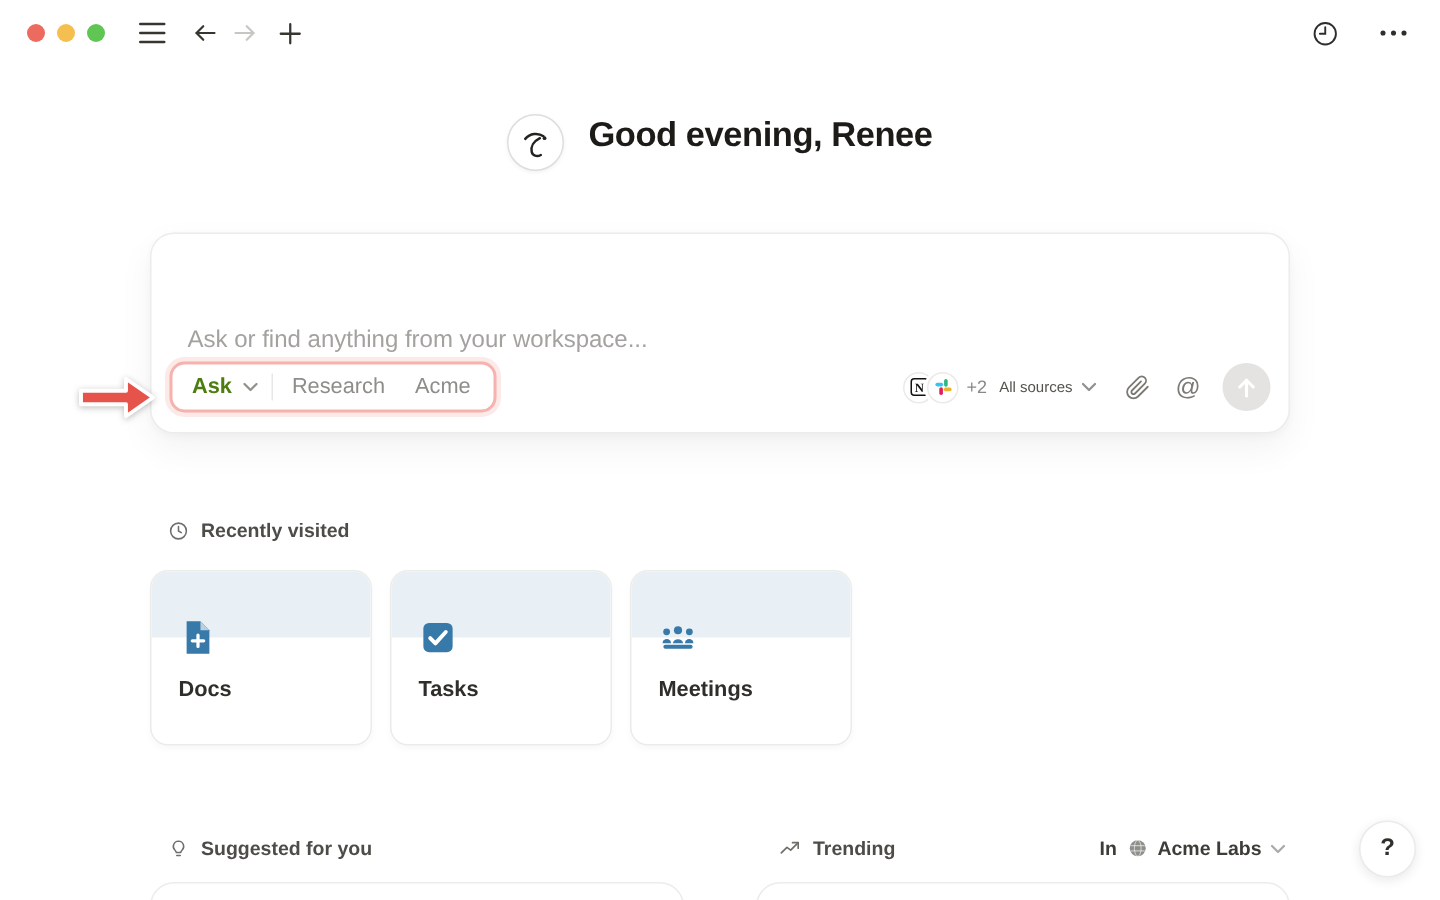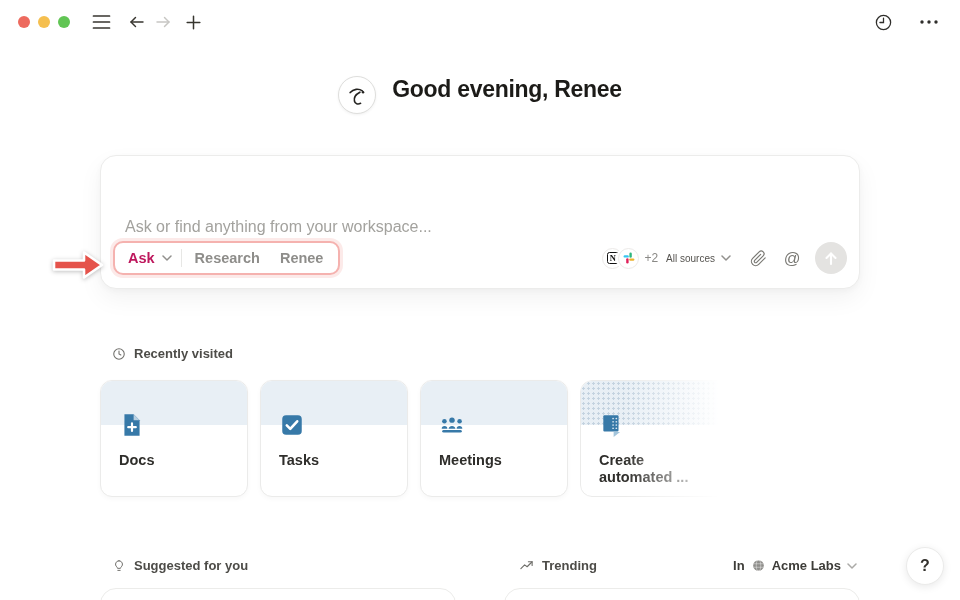--- a/index.html
+++ b/index.html
@@ -37,23 +37,23 @@
   }
   .search-input::placeholder { color:#a3a29e; opacity:1; }
   .search-toolbar { position:absolute; left:12px; right:12px; bottom:12px; height:36px; display:flex; align-items:center; justify-content:space-between; }
 
   .mode-switcher {
     display:flex; align-items:center; height:34px; background:#fff;
     border:2px solid rgba(232,85,78,.45); border-radius:10px;
     box-shadow:0 0 0 3px rgba(232,85,78,.12); padding:0 2px;
   }
   .mode-ask { display:flex; align-items:center; padding:0 6px 0 11px; gap:7px; cursor:pointer; }
-  .mode-ask-label { font-size:14.5px; font-weight:600; color:#be185d; }
+  .mode-ask-label { font-size:14.5px; font-weight:600; color:#4d7c0f; }
   .mode-divider { width:1px; height:18px; background:#e7e7e5; margin:0 3px; }
-  .mode-item { font-size:14.5px; color:#8e8d8a; padding:0 10px; cursor:pointer;font-weight:bold; }
+  .mode-item { font-size:14.5px; color:#8e8d8a; padding:0 10px; cursor:pointer; }
   .mode-item.last { padding-right:13px; }
 
   .toolbar-right { display:flex; align-items:center; }
   .src-avatars { display:flex; align-items:center; margin-right:5px; }
   .src-avatar { width:21px; height:21px; border-radius:50%; background:#fff; border:1px solid #eceae8; box-shadow:0 0 0 2px #fff; display:flex; align-items:center; justify-content:center; }
   .src-avatar + .src-avatar { margin-left:-5px; }
   .notion-square { width:12px; height:12px; border:1.3px solid #111; border-radius:2.5px; display:flex; align-items:center; justify-content:center; font-family:"Liberation Serif","DejaVu Serif",serif; font-weight:700; font-size:8.5px; color:#111; line-height:1; }
   .src-extra { font-size:12px; color:#8a8986; margin-right:8px; }
   .src-label { font-size:10px; color:#55534f; margin-right:6px; cursor:pointer; }
   .tool-ic { display:flex; align-items:center; justify-content:center; width:26px; height:26px; cursor:pointer; }
@@ -161,21 +161,21 @@
   <div class="search-toolbar">
     <div class="mode-switcher">
       <span class="mode-ask">
         <span class="mode-ask-label">Ask</span>
         <svg width="10" height="6" viewBox="0 0 10 6">
             <polyline points="1,1 5,5 9,1" fill="none" stroke="#91908d" stroke-width="1.5" stroke-linecap="round" stroke-linejoin="round"></polyline>
           </svg>
       </span>
       <span class="mode-divider"></span>
       <span class="mode-item">Research</span>
-      <span class="mode-item last">Renee</span>
+      <span class="mode-item last">Acme</span>
     </div>
 
     <div class="toolbar-right">
       <span class="src-avatars">
         <span class="src-avatar">
             <span class="notion-square">N</span>
           </span>
         <span class="src-avatar">
           <svg width="12" height="12" viewBox="0 0 12 12">
             <rect x="0.6" y="3.2" width="5.2" height="2.4" rx="1.2" fill="#36C5F0"></rect>
@@ -251,38 +251,20 @@
         <circle cx="19" cy="8.5" r="2.1"></circle>
         <path d="M2.5 15.5a2.6 2.6 0 015.2 0z"></path>
         <path d="M8.8 15.5a3.3 3.3 0 016.4 0z"></path>
         <path d="M16.3 15.5a2.6 2.6 0 015.2 0z"></path>
         <rect x="3" y="16.5" width="18" height="2.4" rx="1.2"></rect>
       </g>
     </svg>
     <div class="rv-label">Meetings</div>
   </div>
 
-  <div class="rv-card faded">
-    <div class="rv-header"></div>
-    <svg class="rv-icon" viewBox="0 0 24 24">
-      <rect x="4" y="3" width="14" height="15" rx="1" fill="#3779a8"></rect>
-      <g fill="#d9e6f0">
-        <circle cx="13" cy="6" r="0.8"></circle>
-          <circle cx="16" cy="6" r="0.8"></circle>
-        <circle cx="13" cy="9" r="0.8"></circle>
-          <circle cx="16" cy="9" r="0.8"></circle>
-        <circle cx="13" cy="12" r="0.8"></circle>
-          <circle cx="16" cy="12" r="0.8"></circle>
-        <circle cx="13" cy="15" r="0.8"></circle>
-          <circle cx="16" cy="15" r="0.8"></circle>
-      </g>
-      <path d="M13.5 18.5h6l-6 4.5z" fill="#a4c5db"></path>
-    </svg>
-    <div class="rv-label">Create automated ...</div>
-  </div>
 
 </div>
 
 <div class="section-label" style="left:112px; top:558px;">
   <svg width="14" height="14" viewBox="0 0 24 24" fill="none" stroke="#6f6e6a" stroke-width="1.7" stroke-linecap="round" stroke-linejoin="round">
     <path d="M12 3a6 6 0 0 0-4 10.4c.8.8 1.3 1.6 1.5 2.6h5c.2-1 .7-1.8 1.5-2.6A6 6 0 0 0 12 3z"></path>
       <path d="M10 19.5h4"></path>
   </svg>
   <span>Suggested for you</span>
 </div>

